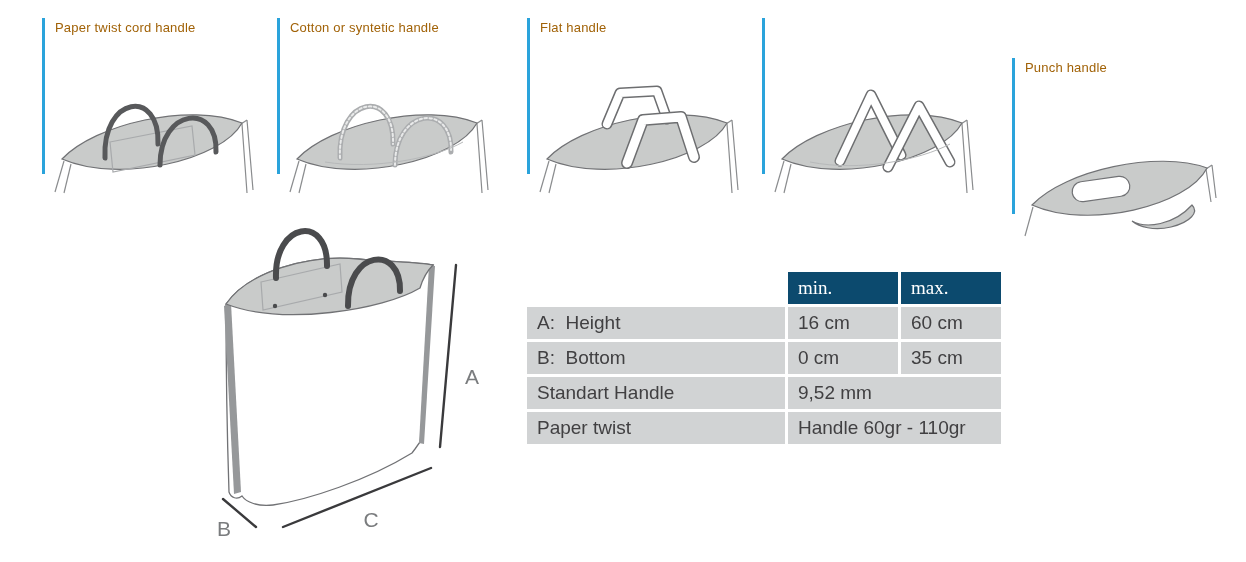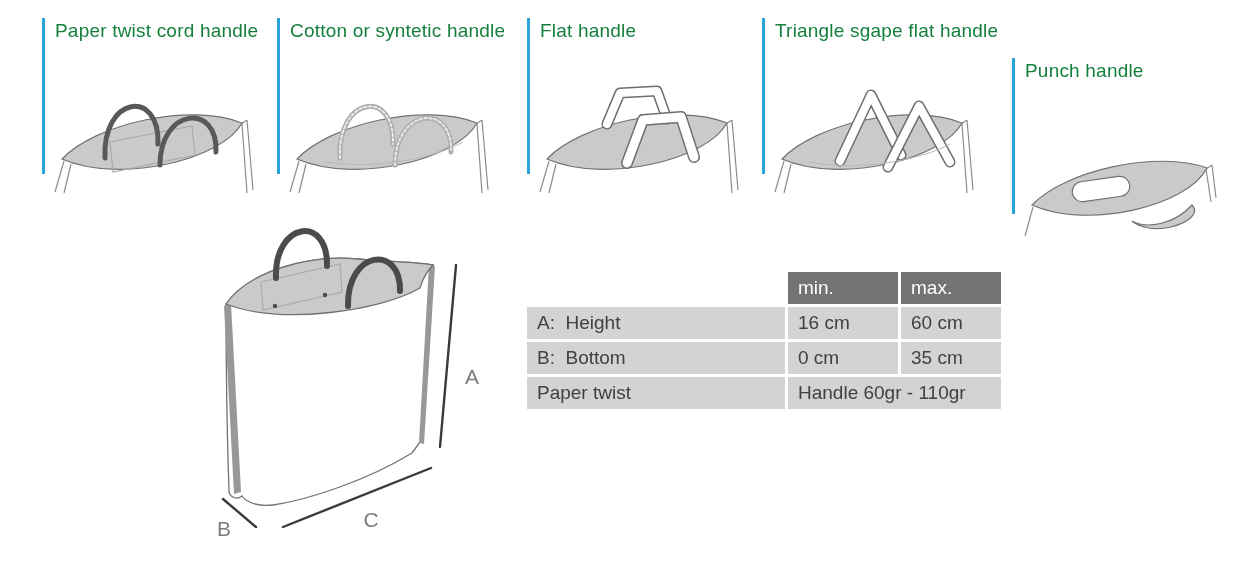--- a/index.html
+++ b/index.html
@@ -4,36 +4,36 @@
 <style>
   html,body{margin:0;padding:0;background:#fff;}
   body{font-family:"Liberation Sans", sans-serif;}
   #page{position:relative;width:1246px;height:562px;background:#fff;overflow:hidden;}
 
   
   .panel{position:absolute;top:14px;height:186px;}
   .panel .bar{position:absolute;left:0;top:4px;width:3px;height:156px;background:#2AA3DB;}
   .panel .ptitle{
     position:absolute;left:13px;top:6px;white-space:nowrap;
-    color:#15803d;font-size:19px;font-weight:500;letter-spacing:.2px;
+    color:#a16207;font-size:13px;font-weight:500;letter-spacing:.2px;
   }
   .panel svg{position:absolute;left:8px;top:48px;}
 
   
   table.spec{
     position:absolute;left:524px;top:269px;
     border-collapse:separate;border-spacing:3px;
     font-size:19px;color:#414042;table-layout:fixed;
   }
   table.spec td{
     background:#D1D3D4;height:30px;padding:1px 8px 1px 10px;
     vertical-align:middle;white-space:pre;overflow:hidden;
   }
   table.spec td.blank{background:transparent;}
-  table.spec td.blue{background:#737373;color:#FFFFFF;}
+  table.spec td.blue{background:#0c4a6e;color:#FFFFFF;font-family:Liberation Serif, serif;}
   col.c-label{width:258px;} col.c-min{width:110px;} col.c-max{width:100px;}
 
   
   #bag-diagram{position:absolute;left:188px;top:202px;}
   .dimletter{fill:#7A7C7E;font-size:21px;font-family:"Liberation Sans",sans-serif;}
 </style>
 </head>
 <body>
 
 <div id="page">
@@ -90,21 +90,20 @@
         <path d="M72,62 L85,31 L122,29 L132,57" stroke="#6D6E70" stroke-width="11"></path>
         <path d="M72,62 L85,31 L122,29 L132,57" stroke="#FFFFFF" stroke-width="8"></path>
         <path d="M92,101 L108,58 L146,55 L159,95" stroke="#6D6E70" stroke-width="12"></path>
         <path d="M92,101 L108,58 L146,55 L159,95" stroke="#FFFFFF" stroke-width="9"></path>
       </g>
     </svg>
   </div>
 
   <div class="panel" style="left:762px;width:248px;">
     <div class="bar"></div>
-    <div class="ptitle">Triangle sgape flat handle</div>
     <svg width="215" height="135" viewBox="0 0 215 135">
       <g fill="none" stroke="#8A8C8E" stroke-width="1.2">
         <path d="M14,99 L5,130"></path>
           <path d="M21,102 L14,131"></path>
         <path d="M191,62 L197,58 M192,62 L197,131 M197,58 L203,128"></path>
       </g>
       <path d="M12,97 C45,62 140,40 192,61 C172,98 70,122 12,97 Z" fill="#C9CBCA" stroke="#717275" stroke-width="1.2"></path>
       <g stroke-linejoin="round" stroke-linecap="round" fill="none">
         <path d="M70,99 L101,33 L131,93" stroke="#6D6E70" stroke-width="11"></path>
         <path d="M70,99 L101,33 L131,93" stroke="#FFFFFF" stroke-width="8"></path>
@@ -177,19 +176,23 @@
         <td class="lbl">A:  Height</td>
         <td>16 cm</td>
         <td>60 cm</td>
       </tr>
       <tr>
         <td class="lbl">B:  Bottom</td>
         <td>0 cm</td>
         <td>35 cm</td>
       </tr>
       <tr>
+        <td class="lbl">Standart Handle</td>
+        <td colspan="2">9,52 mm</td>
+      </tr>
+      <tr>
         <td class="lbl">Paper twist</td>
         <td colspan="2">Handle 60gr - 110gr</td>
       </tr>
     </tbody>
   </table>
 
 </div>
 
 </body></html>

